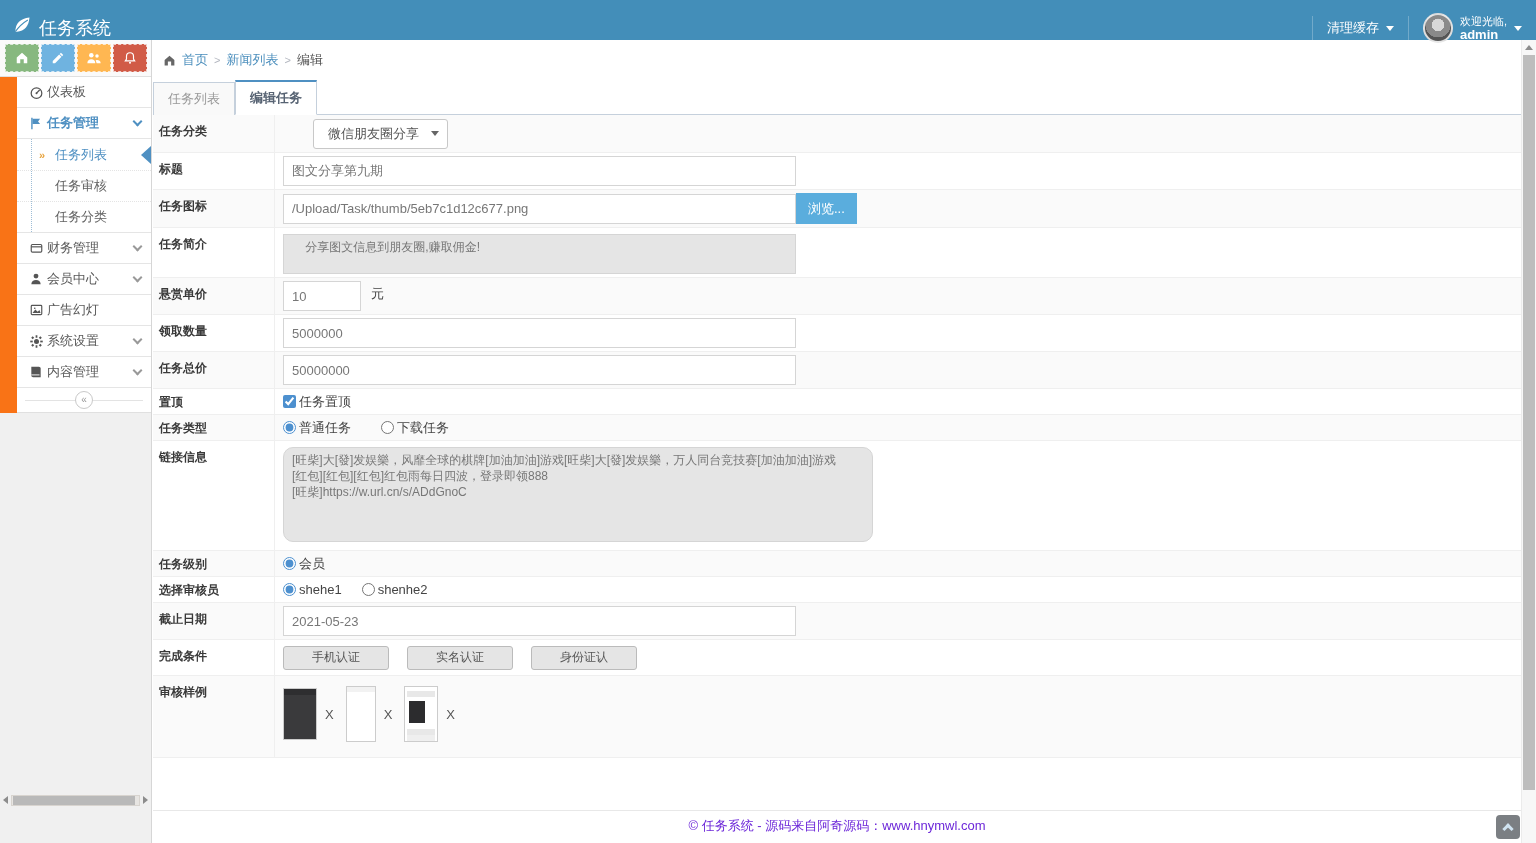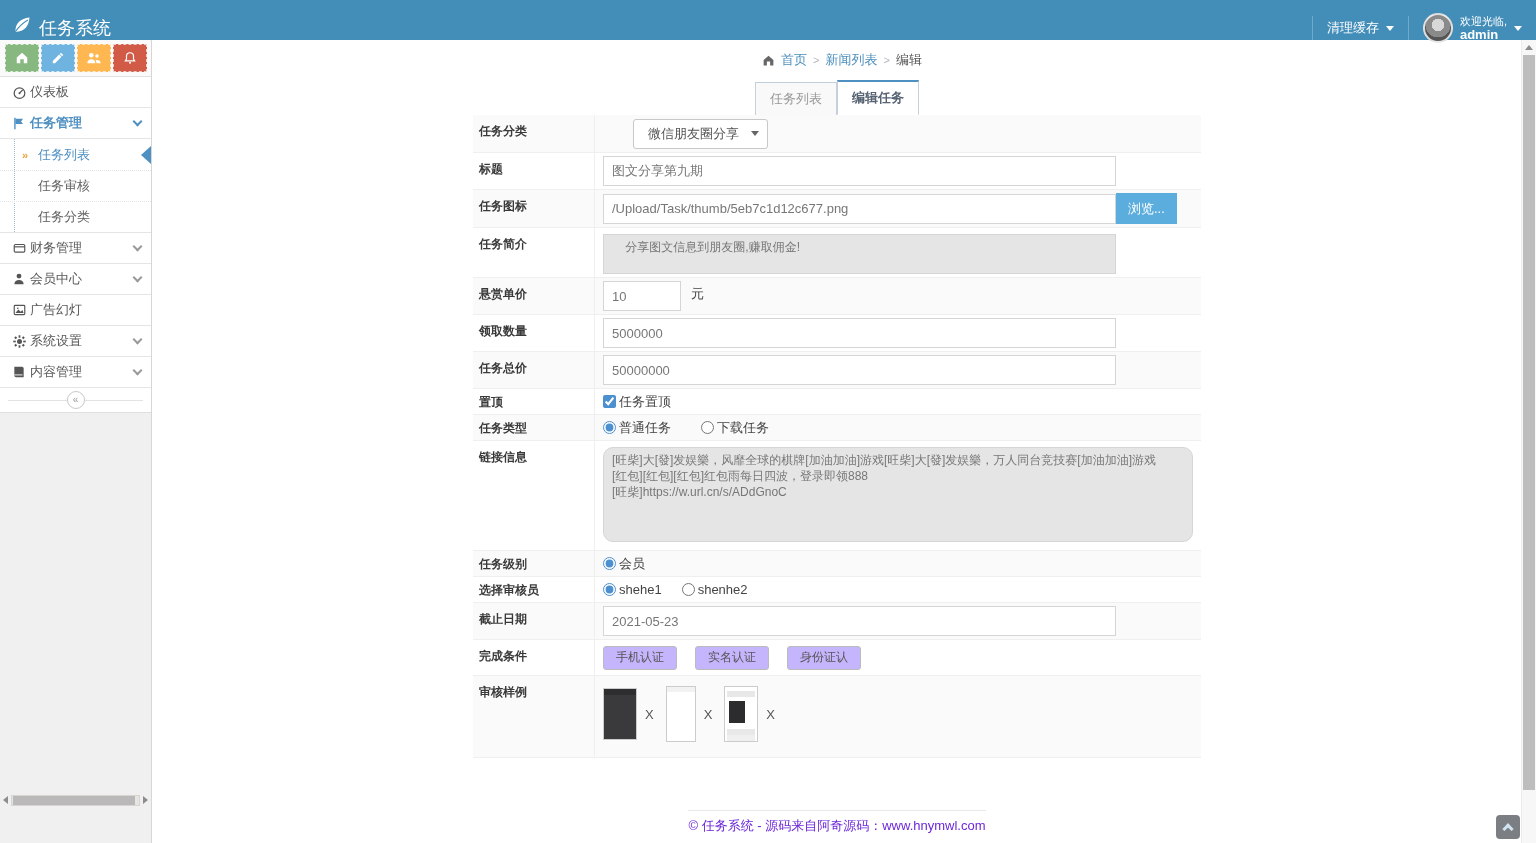--- a/index.html
+++ b/index.html
@@ -13,21 +13,21 @@
   .hbtn { display:flex; align-items:center; gap:7px; padding:0 14px; font-size:13px; border-left:1px solid rgba(255,255,255,.25); cursor:pointer;margin-top:16px; }
   .caret-down { width:0; height:0; border-left:4px solid transparent; border-right:4px solid transparent; border-top:5px solid #fff; }
   .avatar { width:30px; height:30px; border-radius:50%; background:radial-gradient(circle at 50% 38%, #d8d8d8 0 30%, #8a8a8a 31% 60%, #555 61%); border:2px solid #ffffffcc; }
   .welcome { font-size:11px; line-height:13px; }
   .welcome b { font-size:13px; font-weight:bold; }
 
   
   .sidebar { position:absolute; top:40px; left:0; width:152px; bottom:0; background:#f0f0f0; border-right:1px solid #d6d6d6; }
   .shortcuts { height:37px; background:#fafafa; border-bottom:1px solid #e0e0e0; display:flex; align-items:center; justify-content:center; gap:2px; }
   .sc { width:34px; height:28px; display:flex; align-items:center; justify-content:center; border:1px dashed rgba(255,255,255,.7); cursor:pointer; }
-  .menu { background:#f97316; }
+  .menu { background:#f97316;padding-left:17px; }
   .mi { display:flex; align-items:center; height:31px; padding:0 10px 0 8px; border-bottom:1px solid #e5e5e5; font-size:13px; color:#585858; cursor:pointer; background:#fff; }
   .mi .micon { width:22px; display:flex; justify-content:center; }
   .mi.open { color:#4f90c2; font-weight:bold; }
   .chev { width:7px; height:7px; border-right:2px solid #999; border-bottom:2px solid #999; transform:rotate(45deg); margin-left:auto; margin-top:-3px; }
   .mi.open .chev { border-color:#4f90c2; }
   .submenu { background:#fff; border-bottom:1px solid #e5e5e5; position:relative; }
   .submenu::before { content:""; position:absolute; left:14px; top:0; bottom:0; border-left:1px dotted #9dbdd6; }
   .smi { position:relative; display:flex; align-items:center; height:31px; padding-left:38px; font-size:13px; color:#616161; border-top:1px dotted #e4e4e4; cursor:pointer; }
   .smi:first-child { border-top:none; }
   .smi.active { color:#4f90c2; }
@@ -37,21 +37,21 @@
   .collapse-row .line { position:absolute; left:8px; right:8px; top:12px; border-top:1px solid #e3e3e3; }
   .collapse-btn { position:absolute; left:50%; top:3px; transform:translateX(-50%); width:18px; height:18px; border-radius:50%; background:#fff; border:1px solid #c9c9c9; color:#999; font-size:10px; line-height:16px; text-align:center; cursor:pointer; }
   .hscroll { position:absolute; bottom:36px; left:0; width:151px; height:14px; display:flex; align-items:center; }
   .hs-arrow { width:0; height:0; border-top:4px solid transparent; border-bottom:4px solid transparent; margin:0 3px; cursor:pointer; }
   .hs-left { border-right:5px solid #8c8c8c; }
   .hs-right { border-left:5px solid #8c8c8c; }
   .hs-track { flex:1; height:11px; background:#e7e5e2; border:1px solid #d8d4cf; position:relative; }
   .hs-thumb { position:absolute; left:1px; top:0; bottom:0; width:96%; background:#b9b9b9; cursor:pointer; }
 
   
-  .main { position:absolute; left:153px; top:40px; right:15px; bottom:0; background:#fff; display:flex; flex-direction:column;align-items:center; }
+  .main { position:absolute; left:153px; top:40px; right:15px; bottom:0; background:#fff; display:flex; flex-direction:column; }
   .breadcrumb { display:flex; align-items:center; gap:6px; padding:11px 0 9px 10px; font-size:13px; color:#555; }
   .breadcrumb a { color:#4c8fbd; text-decoration:none; cursor:pointer; }
   .bc-sep { color:#b2b6bf; font-size:11px; }
   .tabs { display:flex; align-items:flex-end; border-bottom:1px solid #c5d0dc; padding-left:0; margin-top:2px; }
   .tab { padding:7px 14px; font-size:13px; color:#999; background:#f9f9f9; border:1px solid #c5d0dc; border-bottom:none; margin-bottom:-1px; cursor:pointer; }
   .tab.active { background:#fff; color:#576373; font-weight:bold; border-top:2px solid #4f90c2; border-bottom:1px solid #fff; }
 
   
   .ftable { font-size:13px; }
   .row { display:flex; border-bottom:1px solid #efefef; }
@@ -60,21 +60,21 @@
   .fcontent { flex:1; padding:3px 8px; display:flex; align-items:center; gap:4px; }
   .fcontent.top { align-items:flex-start; padding-top:6px; }
   .ti { border:1px solid #d5d5d5; height:30px; padding:0 8px; font-size:13px; color:#777; background:#fff; font-family:"Liberation Sans","DejaVu Sans",sans-serif; }
   .ta { border:1px solid #d5d5d5; padding:4px 8px; font-size:12px; color:#777; background:#e5e5e5; resize:none; font-family:"Liberation Sans","DejaVu Sans",sans-serif; line-height:1.35; overflow:hidden; }
   .select { width:135px; height:30px; border:1px solid #c8c8c8; border-radius:3px; background:#fff; display:flex; align-items:center; justify-content:space-between; padding:0 8px 0 14px; color:#555; margin-left:30px; cursor:pointer; }
   .sel-caret { width:0; height:0; border-left:4px solid transparent; border-right:4px solid transparent; border-top:5px solid #666; }
   .browse-btn { height:31px; padding:0 12px; background:#5aaddd; color:#fff; border:none; font-size:13px; cursor:pointer; margin-left:0; }
   .unit { color:#444; font-size:13px; margin-left:6px; align-self:flex-start; padding-top:4px; }
   .opt { display:flex; align-items:center; gap:3px; margin-right:26px; color:#444; }
   input[type=checkbox], input[type=radio] { width:13px; height:13px; accent-color:#4d90cf; margin:0; cursor:pointer; }
-  .cond-btn { height:24px; padding:0 12px; background:#c4b5fd; border:1px solid #bbb; border-radius:3px; font-size:12px; color:#555; margin-right:14px; cursor:pointer; }
+  .cond-btn { height:24px; padding:0 28px; background:#e5e5e5; border:1px solid #bbb; border-radius:3px; font-size:12px; color:#555; margin-right:14px; cursor:pointer; }
   .samples { display:flex; align-items:center; padding-top:4px; }
   .thumb { border:1px solid #ccc; margin-right:6px; cursor:pointer; }
   .thumb1 { width:34px; height:52px; background:linear-gradient(#2e2e30 0 6px, #3a3a3c 6px), repeating-linear-gradient(#3a3a3c 0 7px, #4a4a4c 7px 9px); }
   .thumb2 { width:30px; height:56px; background:linear-gradient(#f2f2f2 0 5px, #fff 5px), repeating-linear-gradient(#fff 0 9px, #e4e4e4 9px 11px); }
   .thumb3 { width:34px; height:56px; background:linear-gradient(#fff, #fff) 0 0/100% 100%, #fff; position:relative; }
   .thumb3::before { content:""; position:absolute; left:4px; top:14px; width:16px; height:22px; background:#2c2c2e; }
   .thumb3::after { content:""; position:absolute; left:2px; right:2px; top:4px; height:6px; background:#e8e8e8; box-shadow:0 38px 0 #e8e8e8, 0 44px 0 #efefef; }
   .del-x { color:#555; font-size:13px; margin:0 12px 0 2px; cursor:pointer; }
 
   .spacer { flex:1; }

